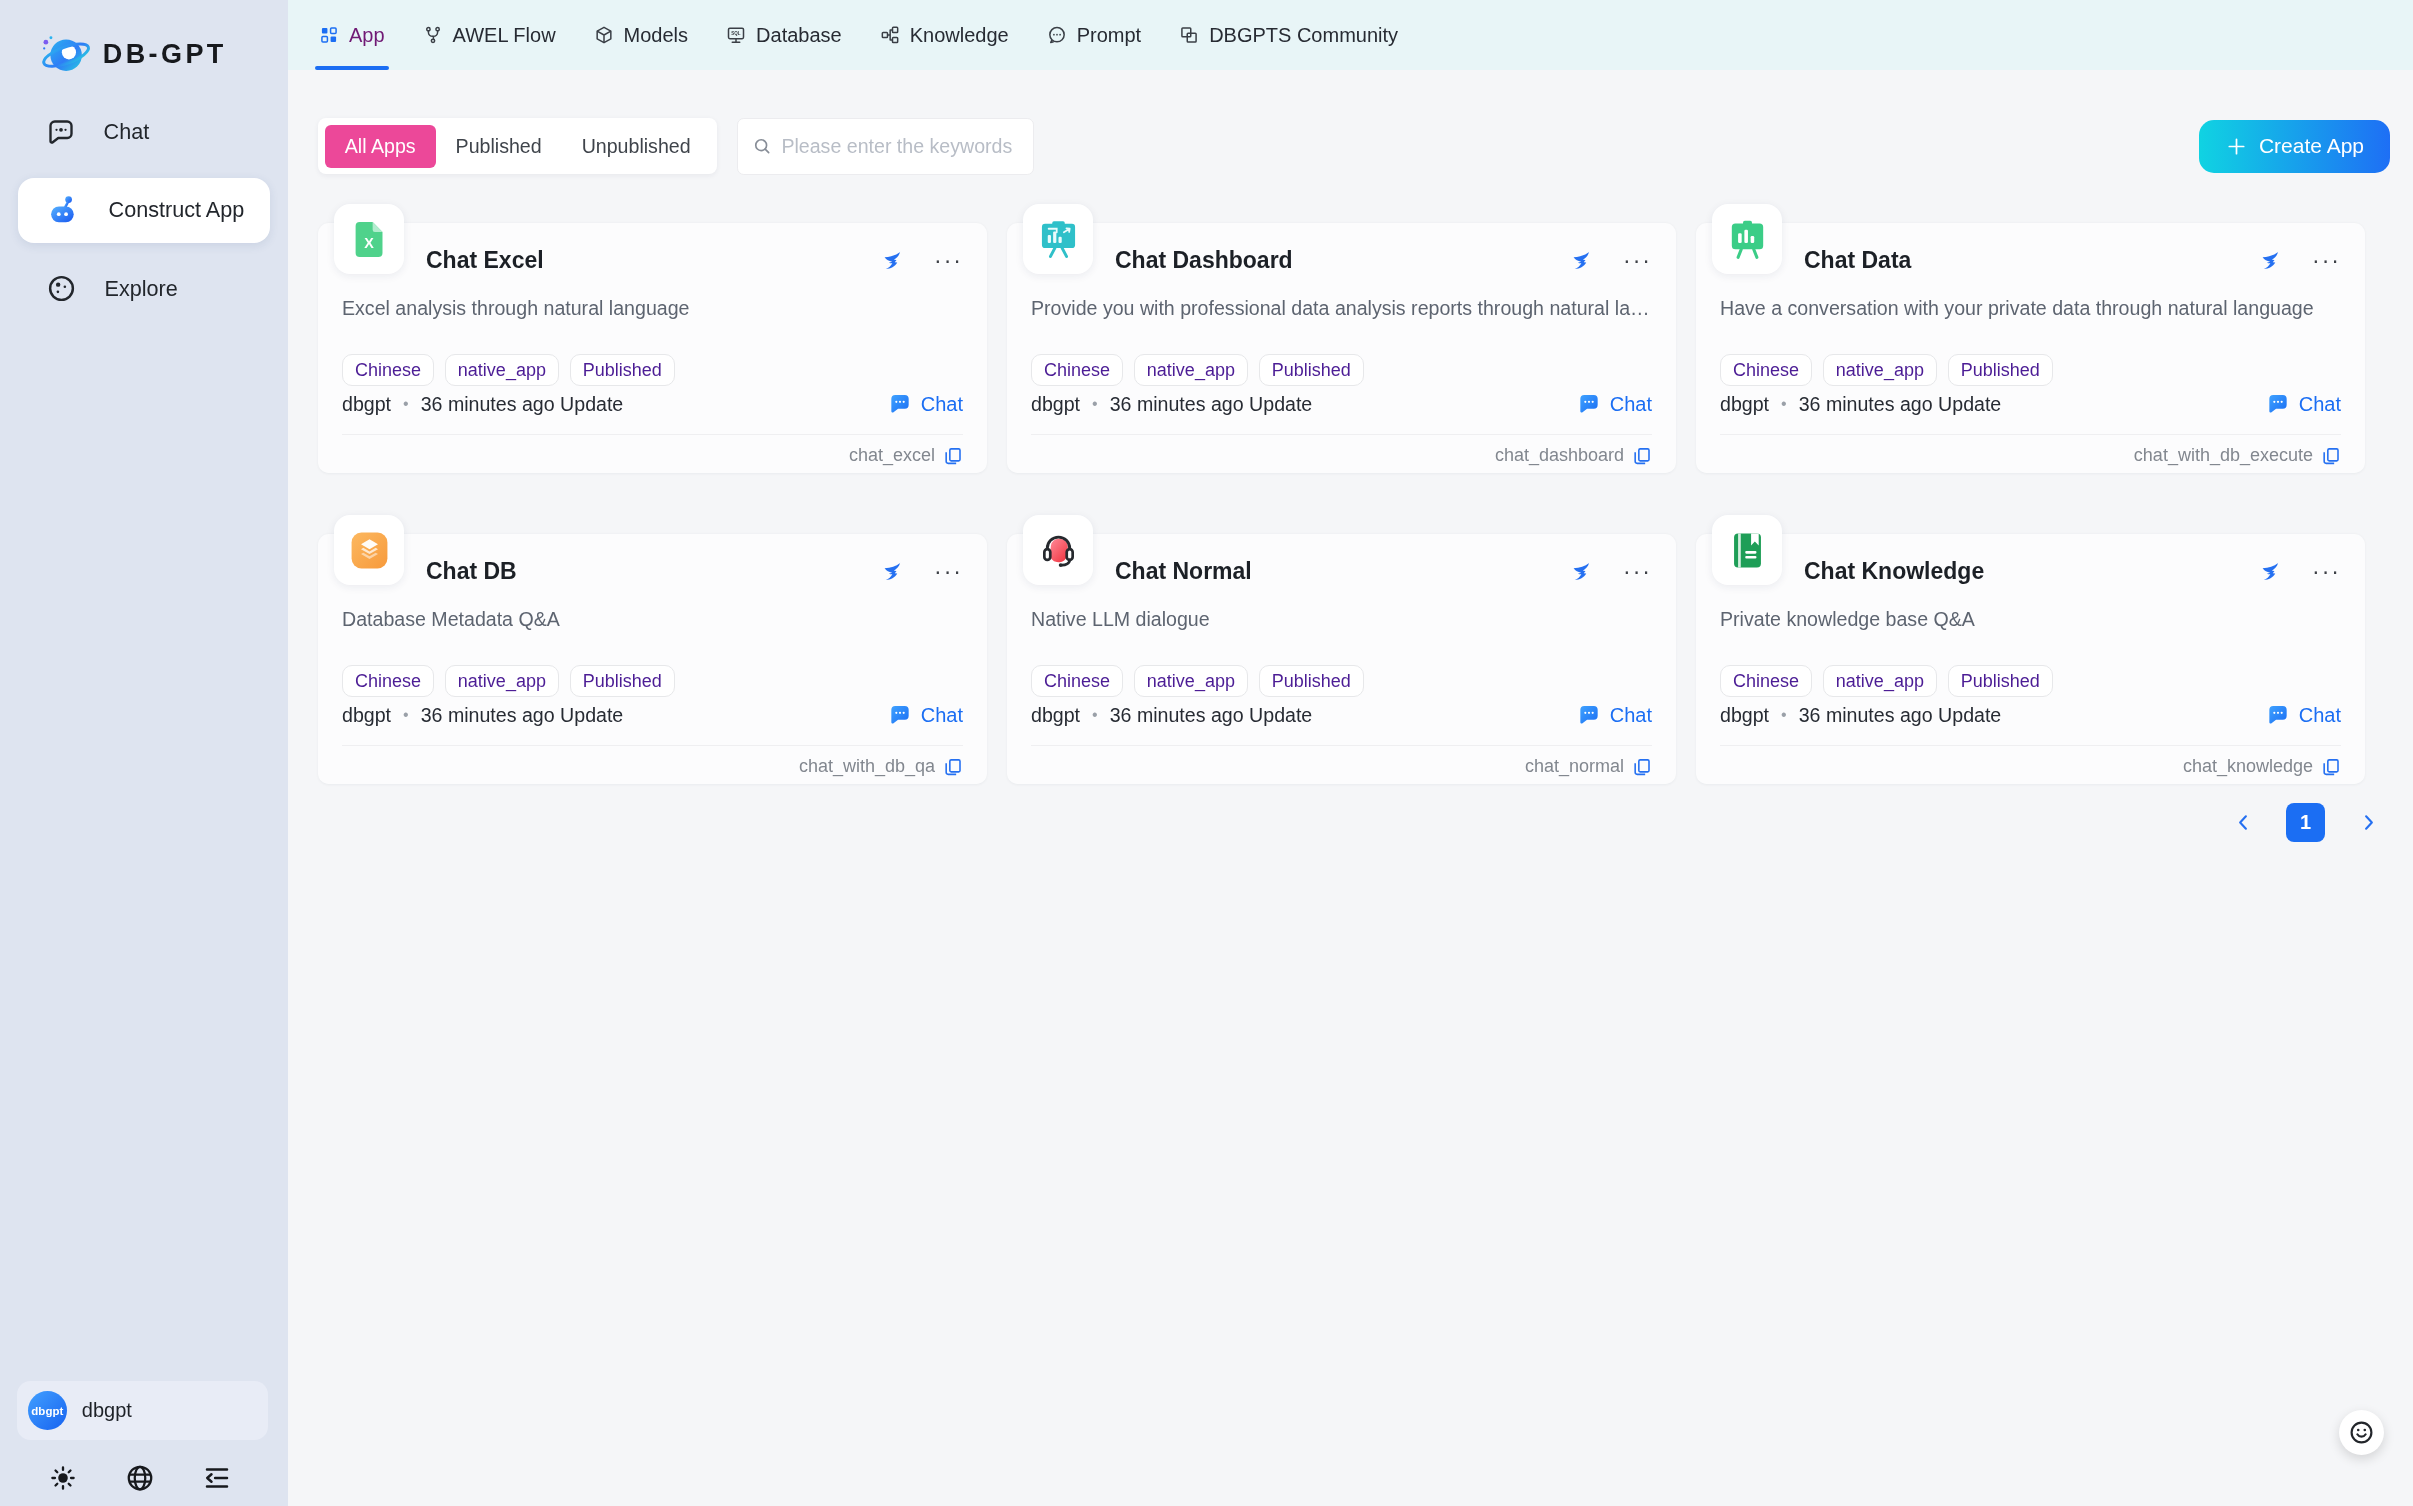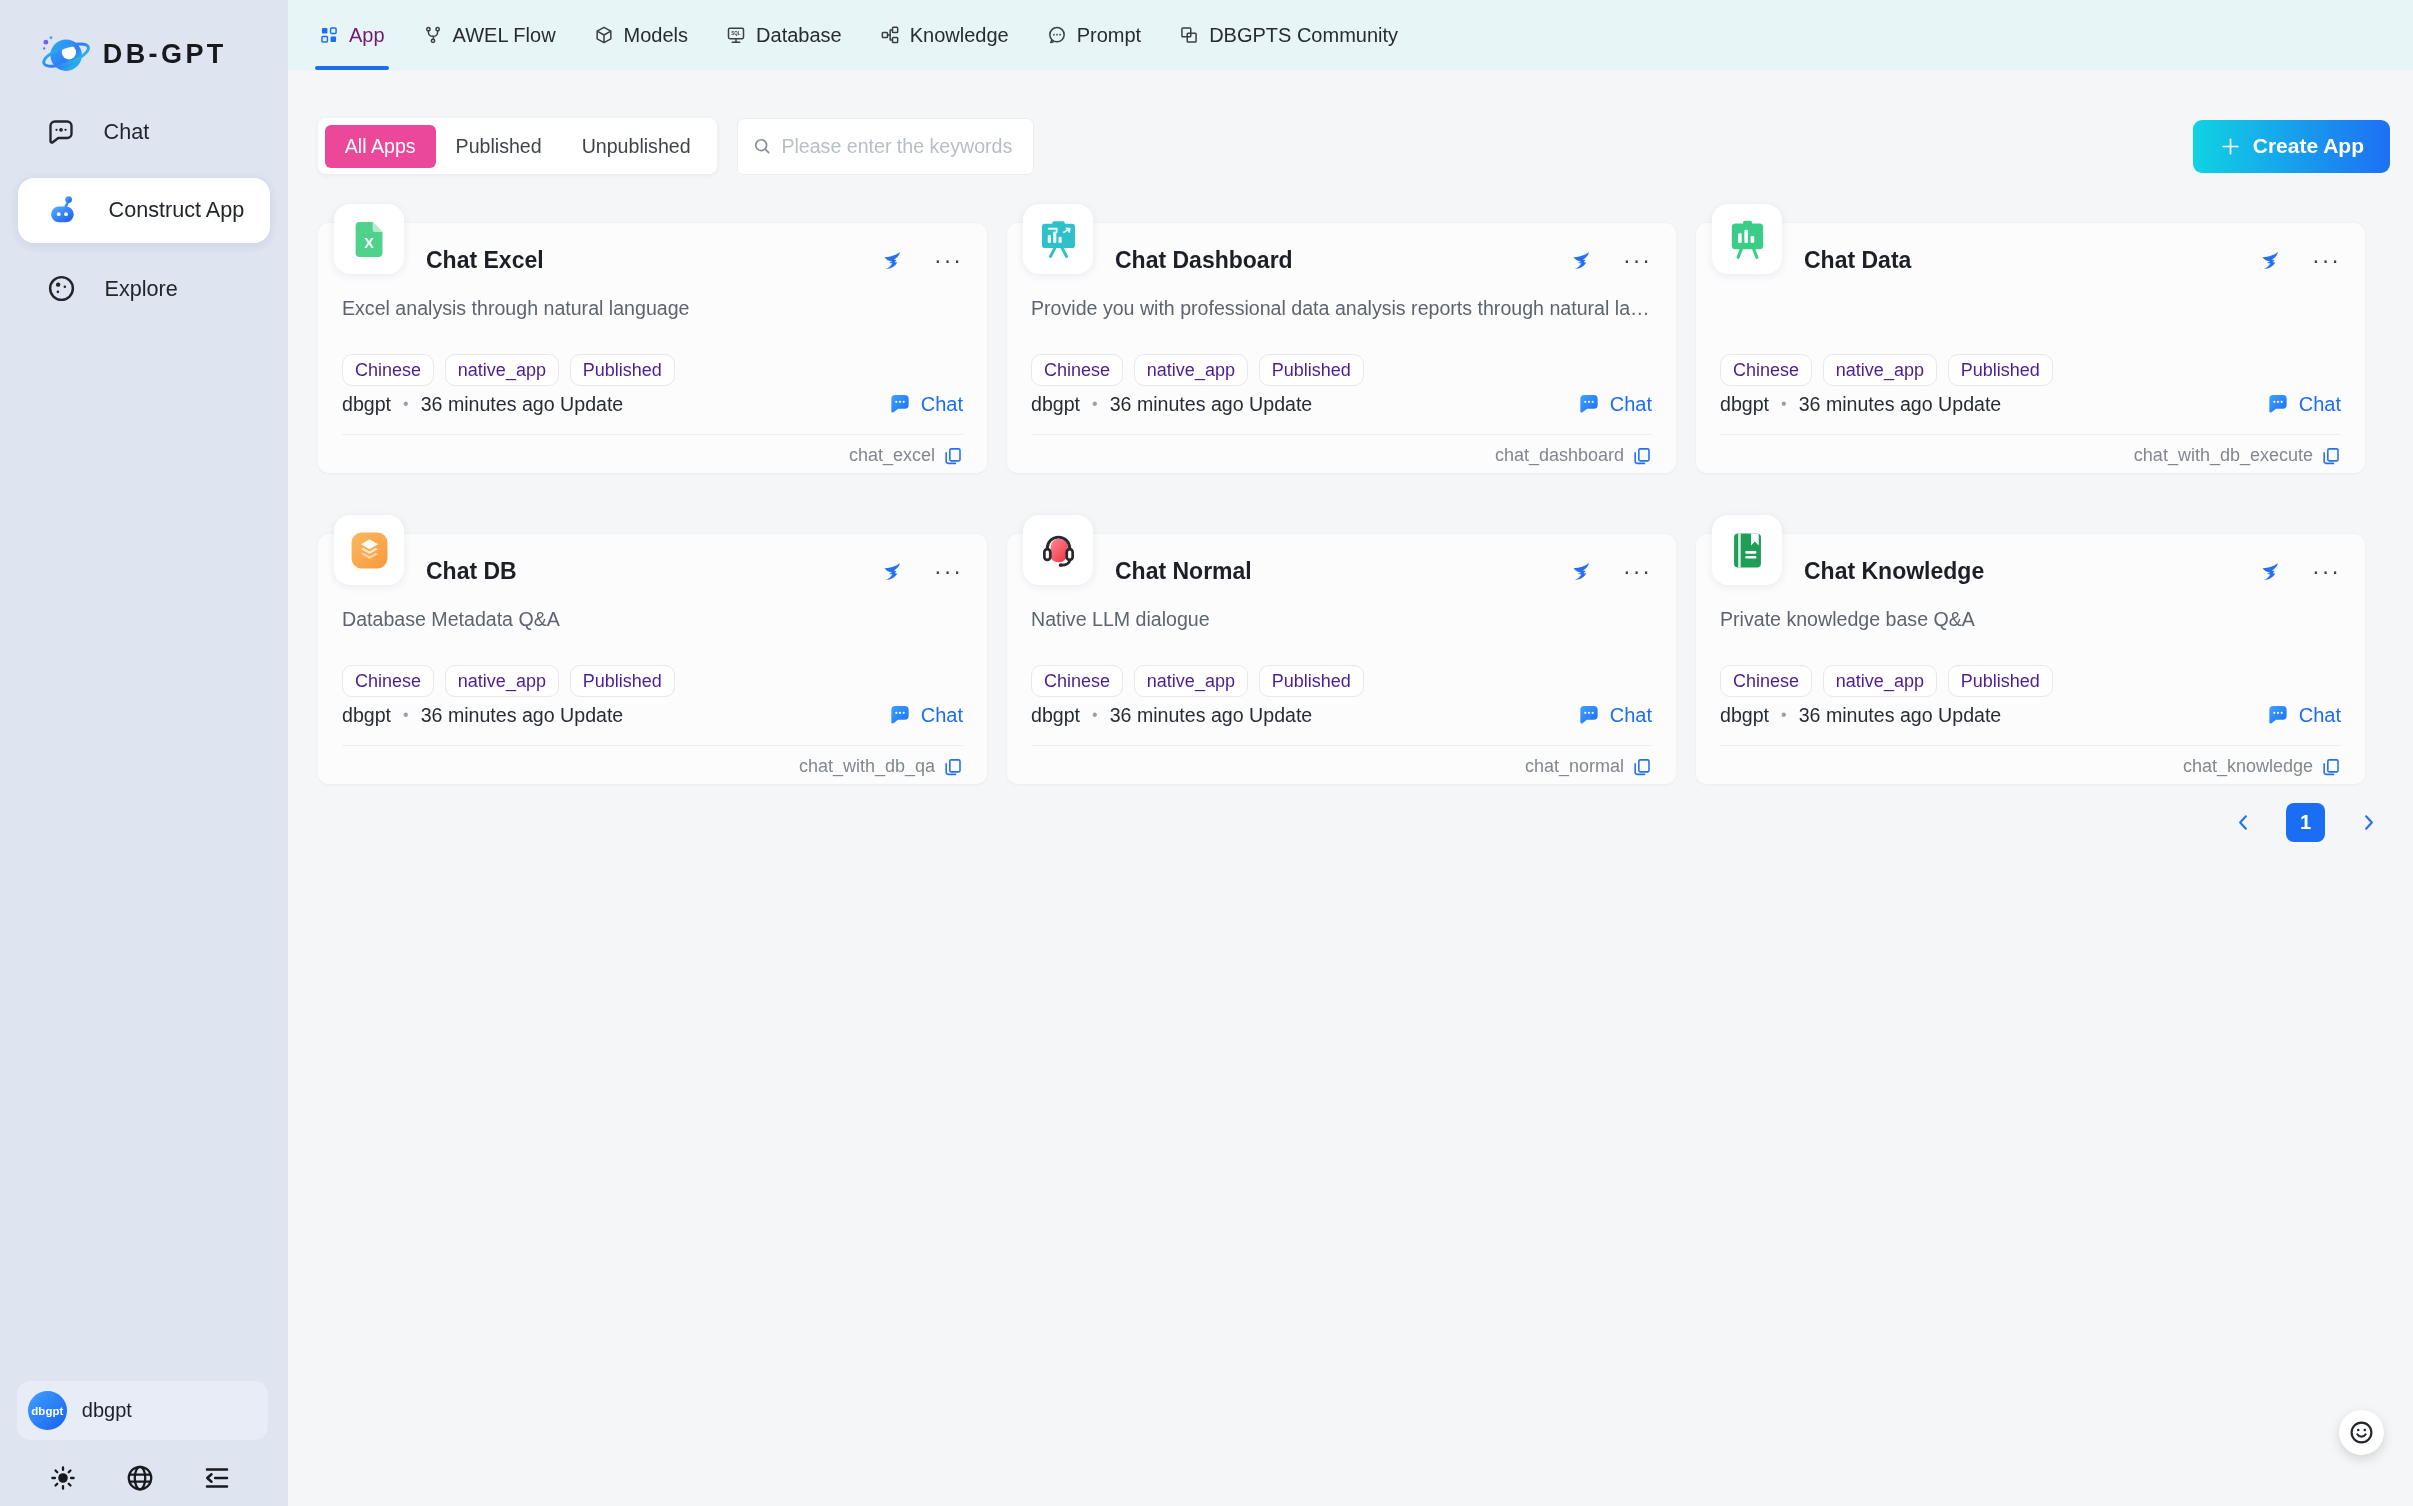--- a/index.html
+++ b/index.html
@@ -30,21 +30,21 @@
   .tab.active::after { content:""; position:absolute; left:15px; right:15px; bottom:0; height:4px; border-radius:2px; background:#1b6ef3; }
 
   
   .toolbar { position:absolute; left:318px; right:23px; top:117px; height:58px; display:flex; align-items:center; }
   .segmented { display:flex; align-items:center; background:#fff; border-radius:8px; padding:6.8px 6.8px; box-shadow:0 1.4px 5.4px rgba(30,40,70,.06); }
   .seg-tab { height:43px; display:flex; align-items:center; padding:0 20px; font-size:19.6px; color:#3f444b; border-radius:6px; cursor:pointer; white-space:nowrap; }
   .seg-tab.active { background:#ec4899; color:#fff; font-weight:500; }
   .search { margin-left:20px; width:297px; height:57px; background:#fff; border:1.4px solid #ececef; border-radius:6.8px; display:flex; align-items:center; gap:9.5px; padding:0 13.5px; }
   .search input { flex:1; border:none; outline:none; background:transparent; font-size:19.6px; color:#333; font-family:inherit; }
   .search input::placeholder { color:#b8bdc6; }
-  .create-btn { margin-left:auto; height:53px; padding:0 26px; border:none; border-radius:9px; background:linear-gradient(90deg,#10d3e2,#1e6ff5); color:#fff; font-size:21px; display:flex; align-items:center; gap:10.8px; cursor:pointer; font-family:inherit;font-weight:bold; }
+  .create-btn { margin-left:auto; height:53px; padding:0 26px; border:none; border-radius:15px; background:linear-gradient(90deg,#10d3e2,#1e6ff5); color:#fff; font-size:21px; display:flex; align-items:center; gap:10.8px; cursor:pointer; font-family:inherit; }
 
   
   .card-grid { position:absolute; left:318px; top:223px; display:grid; grid-template-columns:repeat(3,669px); column-gap:20px; row-gap:61px; }
   .card { position:relative; height:250px; background:#fcfcfd; border-radius:10.8px; box-shadow:0 0.7px 2.7px rgba(20,30,60,.05); cursor:pointer; }
   .tile { position:absolute; left:16px; top:-19px; width:70px; height:70px; background:#fff; border-radius:16px; box-shadow:0 2px 8px rgba(25,40,80,.08); display:flex; align-items:center; justify-content:center; }
   .card-title-row { position:absolute; left:108px; right:24px; top:24px; display:flex; align-items:center; }
   .card-title { font-size:23px; font-weight:700; color:#1c2026; }
   .card-actions { margin-left:auto; display:flex; align-items:center; gap:31px; }
   .more-btn { font-size:23px; color:#3d4046; letter-spacing:2px; line-height:13.5px; cursor:pointer; }
   .card-desc { position:absolute; left:24px; right:24px; top:72px; font-size:19.6px; color:#5d6470; line-height:27px; white-space:nowrap; overflow:hidden; text-overflow:ellipsis; }
@@ -429,20 +429,21 @@
           <span class="card-title">Chat Data</span>
           <span class="card-actions">
             <span class="icon">
               <svg viewBox="0 0 24 24" width="26" height="26">
                 <path fill="#2570f1" d="M21.3 3.6c-3.8 3-8.6 4.5-14.3 5 1.7 2.3 4 3.6 7 4l-3 1.1c.9.4 2 .5 3.2.45-1.3 2.4-3.3 4.2-6.1 5.3 4.7-.1 8.4-2.2 10.6-6l-2.3-.2 1.6-2.1-2.4-.35c2.9-1.75 5-4.15 5.7-7.25Z"></path>
               </svg>
             </span>
             <span class="more-btn">···</span>
           </span>
         </div>
+        <div class="card-desc">Have a conversation with your private data through natural language</div>
         <div class="tag-row">
           <span class="tag">Chinese</span>
           <span class="tag">native_app</span>
           <span class="tag">Published</span>
         </div>
         <div class="meta-row">
           <span>dbgpt</span>
           <span class="meta-dot">•</span>
           <span>36 minutes ago Update</span>
           <span class="chat-link">

